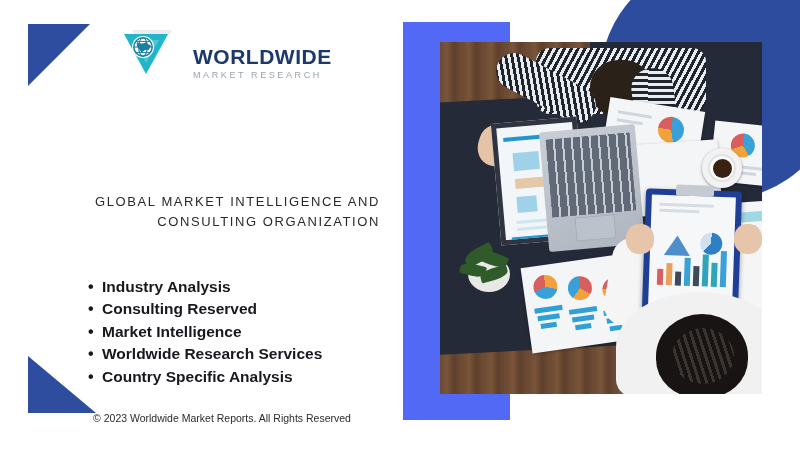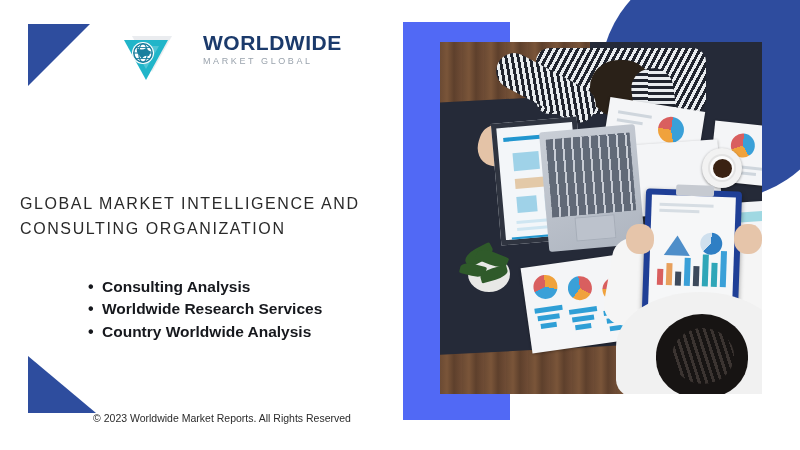--- a/index.html
+++ b/index.html
@@ -239,40 +239,40 @@
   .clip-clamp {
     position:absolute; left:30px; top:-5px; width:38px; height:11px;
     background:#c6cad1; border-radius:2px;
   }
   .clip-sheet {
     position:absolute; left:6px; top:6px; right:6px; bottom:6px;
     background:#f6f7f8;
   }
 
   
-  .logo { position:absolute; left:118px; top:32px; display:flex; align-items:flex-start; gap:25px; }
+  .logo { position:absolute; left:118px; top:26px; display:flex; align-items:flex-end; gap:15px; }
   .logo-mark { position: relative; width: 60px; height: 54px; }
   .logo-text { line-height: 1; }
   .logo-name {
     font-size: 21px; font-weight: 700; letter-spacing: .5px; color: #1b3a6b;
   }
   .logo-sub {
     font-size: 9px; letter-spacing: 2.6px; color: #9aa3ad; margin-top: 4px;
   }
 
   .title {
     position:absolute; left:0; top:101px; width:400px;
     text-align:center; color:#2e4d9e;
     font-size: 35px; font-weight: 800; line-height: 1.08;
     letter-spacing: .5px;
   }
   .subtitle {
     position:absolute; left:20px; top:192px; width:360px;
-    text-align:left; color:#2a2a2a;
-    font-size: 16px; letter-spacing: 1.6px; line-height: 1.55;
+    text-align:right; color:#2a2a2a;
+    font-size: 13px; letter-spacing: 1.6px; line-height: 1.55;
   }
   .bullets {
     position:absolute; left:88px; top:276px;
     list-style: none;
   }
   .bullets li {
     position: relative;
     font-size: 15.5px; font-weight: 700; color:#16181d;
     line-height: 1.45; padding-left: 14px;
   }
@@ -432,28 +432,30 @@
         <circle cx="25" cy="21" r="9.2" fill="none" stroke="#1b7f9e" stroke-width="1.5"></circle>
         <ellipse cx="25" cy="21" rx="4.3" ry="9.2" fill="none" stroke="#1b7f9e" stroke-width="1.1"></ellipse>
         <path d="M15.9 21 H34.1" stroke="#1b7f9e" stroke-width="1.1" fill="none"></path>
         <path d="M17.5 15.5 H32.5" stroke="#1b7f9e" stroke-width="0.9" fill="none"></path>
         <path d="M17.5 26.5 H32.5" stroke="#1b7f9e" stroke-width="0.9" fill="none"></path>
         <path d="M19 16 q5 3 9 0 q3 4 5 3 l-2 5 q-5 -1 -7 3 l-3 -4 q-3 -3 -2 -7 z" fill="#1b7f9e"></path>
       </svg>
     </div>
     <div class="logo-text">
       <div class="logo-name">WORLDWIDE</div>
-      <div class="logo-sub">MARKET GLOBAL</div>
+      <div class="logo-sub">MARKET RESEARCH</div>
     </div>
   </div>
 
 
   <div class="subtitle">GLOBAL MARKET INTELLIGENCE AND CONSULTING ORGANIZATION</div>
 
   <ul class="bullets">
-    <li>Consulting Analysis</li>
+    <li>Industry Analysis</li>
+    <li>Consulting Reserved</li>
+    <li>Market Intelligence</li>
     <li>Worldwide Research Services</li>
-    <li>Country Worldwide Analysis</li>
+    <li>Country Specific Analysis</li>
   </ul>
 
   <div class="footer">© 2023 Worldwide Market Reports. All Rights Reserved</div>
 
 </div>
 
 </body></html>

